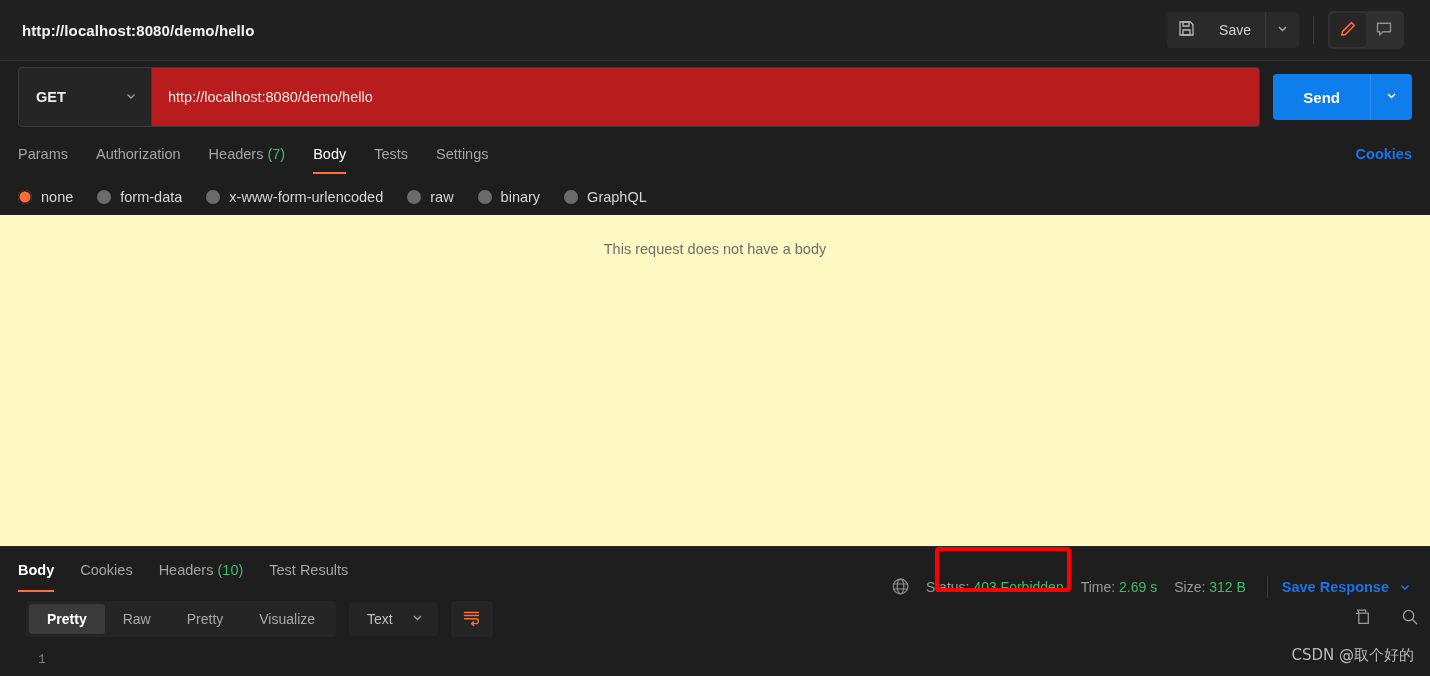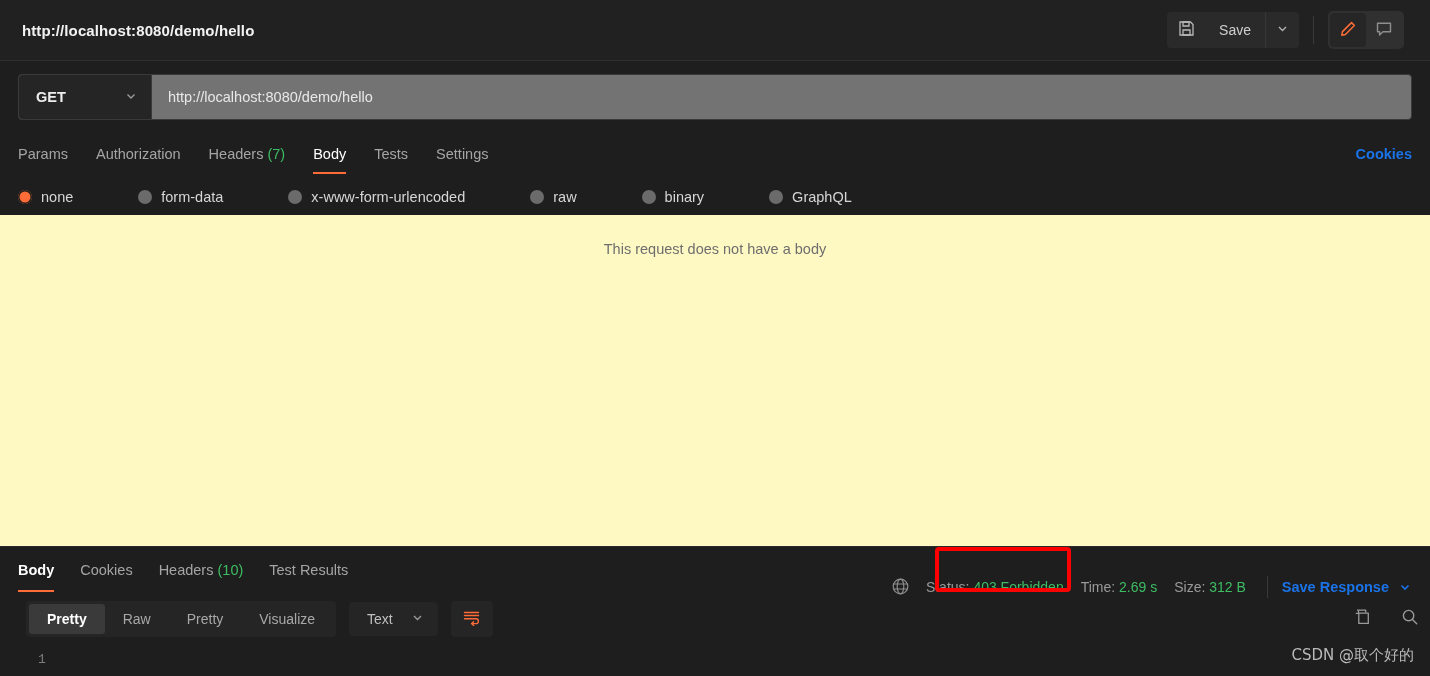--- a/index.html
+++ b/index.html
@@ -53,22 +53,22 @@
     cursor: pointer;
   }
   .icon-btn.active { background: #262626; }
 
   
   .urlrow {
     position: absolute; top: 61px; left: 0; width: 1430px; height: 72px;
     display: flex; align-items: center; padding: 0 18px;
   }
   .url-box {
-    display: flex; align-items: stretch; height: 46px; flex: 1;
-    background: #737373; border: 1px solid #3a3a3a; border-radius: 4px;
+    display: flex; align-items: stretch; height: 60px; flex: 1;
+    background: #b91c1c; border: 1px solid #3a3a3a; border-radius: 4px;
     overflow: hidden;
   }
   .method {
     width: 133px; display: flex; align-items: center; justify-content: space-between;
     padding: 0 13px 0 17px; color: #ededed; font-size: 14.5px; font-weight: bold;
     border-right: 1px solid #3a3a3a; cursor: pointer; background: #252525;
   }
   .url-input {
     flex: 1; background: transparent; border: none; outline: none;
     color: #e8e8e8; font-size: 14.5px; padding: 0 16px;
@@ -102,21 +102,21 @@
     height: 2px; background: #ff6c37;
   }
   .cnt { color: #3dbd63; }
   .cookies-link {
     margin-left: auto; color: #1a73e8; font-size: 14.5px; font-weight: bold; cursor: pointer;
   }
 
   
   .bodytypes {
     position: absolute; top: 179px; left: 0; width: 1430px; height: 36px;
-    display: flex; align-items: center; padding: 0 18px; gap: 41px;
+    display: flex; align-items: center; padding: 0 18px;
   }
   .radio-item { display: flex; align-items: center; margin-right: 24px; cursor: pointer; }
   .radio {
     width: 14px; height: 14px; border-radius: 50%; background: #6b6b6b;
     margin-right: 9px; flex: none;
   }
   .radio.sel { background: #ff6c37; box-shadow: 0 0 0 1.5px #1e1e1e inset; }
   .radio-label { color: #d6d6d6; font-size: 14.5px; }
 
   
@@ -252,20 +252,30 @@
       <div class="method">
         <span>GET</span>
         <span>
           <svg width="14" height="14" viewBox="0 0 14 14" fill="none" stroke="#9a9a9a" stroke-width="1.4">
             <path d="M3.5 5.5L7 9l3.5-3.5"></path>
           </svg>
         </span>
       </div>
       <input class="url-input" type="text" value="http://localhost:8080/demo/hello" style="">
     </div>
+    <div class="send-group">
+      <button class="send-btn">Send</button>
+      <button class="send-caret">
+        <span>
+          <svg width="15" height="15" viewBox="0 0 15 15" fill="none" stroke="#ffffff" stroke-width="1.5">
+            <path d="M4 6l3.5 3.5L11 6"></path>
+          </svg>
+        </span>
+      </button>
+    </div>
   </div>
 
   <div class="req-tabs">
     <div class="tab">
       <span>Params</span>
     </div>
     <div class="tab">
       <span>Authorization</span>
     </div>
     <div class="tab">

